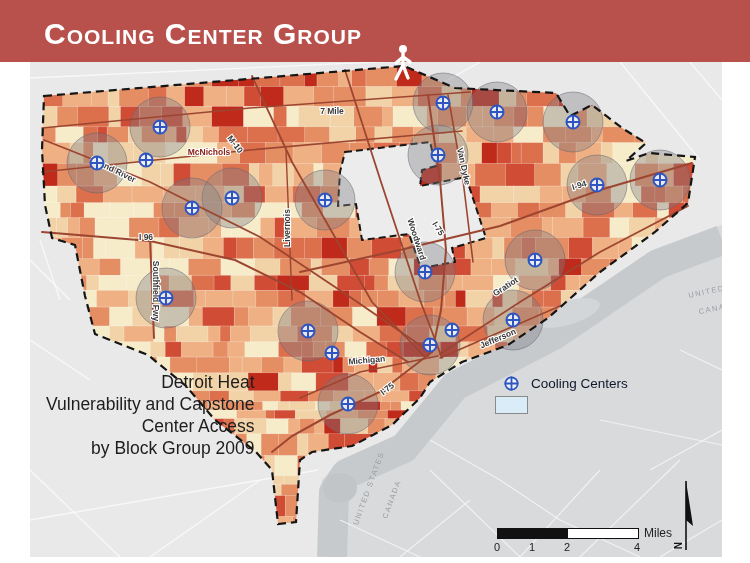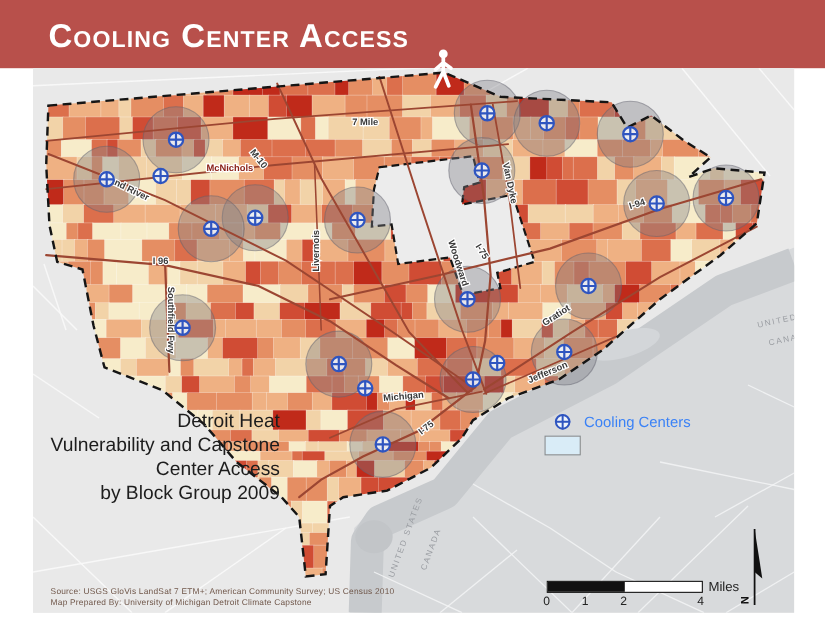--- a/index.html
+++ b/index.html
@@ -7,42 +7,42 @@
          font-family:"Liberation Sans",sans-serif;}
   .title-bar{position:absolute;left:0;top:0;width:750px;height:62px;background:#b8504b;}
   .title-bar h1{margin:0;position:absolute;left:44px;top:17px;color:#ffffff;
        font-size:30px;font-weight:700;font-variant:small-caps;letter-spacing:1px;
        font-family:"Liberation Sans",sans-serif;}
   .map-frame{position:absolute;left:30px;top:62px;width:692px;height:495px;background:#e9e9e9;}
   .map-frame svg{display:block;}
   .walker{position:absolute;left:391px;top:44px;z-index:6;}
   .map-title-block{position:absolute;left:46px;top:371px;color:#1d1d1d;
        font-size:17.5px;line-height:22px;z-index:4;text-align:right;}
-  .legend{position:absolute;left:494px;top:373px;z-index:4;font-size:13.5px;color:#3b82f6;}
+  .legend{position:absolute;left:494px;top:373px;z-index:4;font-size:13.5px;color:#0f172a;}
   .legend-row{display:flex;align-items:center;height:20px;margin-bottom:2px;}
   .legend-icon-cell{width:34px;display:flex;justify-content:center;align-items:center;}
   .legend-label{margin-left:3px;white-space:nowrap;}
   .legend-swatch{width:31px;height:16px;background:#d9ecf7;border:1px solid #8a8a8a;}
   .source-block{position:absolute;left:46px;top:533px;font-size:7.6px;line-height:9.6px;
        color:#70574a;z-index:4;letter-spacing:.2px;}
   .scalebar{position:absolute;left:497px;top:528px;width:180px;height:28px;z-index:4;text-decoration:underline;}
   .scalebar .bar{position:absolute;left:0;top:0;width:140px;height:9px;border:1.5px solid #111;
        background:#fff;box-sizing:content-box;}
   .scalebar .bar-black{position:absolute;left:0;top:0;width:70px;height:9px;background:#111;}
   .scalebar .tick{position:absolute;top:13px;transform:translateX(-50%);font-size:11px;color:#222;}
   .scalebar .miles{position:absolute;left:147px;top:-2px;font-size:12px;color:#222;}
   .north-arrow{position:absolute;left:672px;top:478px;z-index:4;}
 </style>
 </head>
 <body>
 
 <div class="slide">
 
   <div class="title-bar">
-    <h1>Cooling Center Access</h1>
+    <h1>Cooling Center Group</h1>
   </div>
 
   <svg class="walker" width="24" height="42" viewBox="0 0 24 42">
     <circle cx="12" cy="5" r="4" fill="#ffffff"></circle>
     <path d="M12 9 L12 21 M12 13 L5 19 M12 13 L19 18 M12 21 L5 35 M12 21 L17 34" stroke="#ffffff" stroke-width="3.4" stroke-linecap="round" fill="none"></path>
   </svg>
 
   <div class="map-frame">
     <svg id="map-svg" width="692" height="495" viewBox="30 62 692 495">
         <rect x="30" y="62" width="692" height="495" fill="#e9e9e9"></rect>
@@ -1206,24 +1206,20 @@
       </span>
       <span class="legend-label">Cooling  Centers</span>
     </div>
     <div class="legend-row">
       <span class="legend-icon-cell">
         <span class="legend-swatch"></span>
       </span>
     </div>
   </div>
 
-  <div class="source-block">
-    <div>Source: USGS GloVis LandSat 7 ETM+; American Community Survey; US Census 2010</div>
-    <div>Map Prepared By: University of Michigan Detroit Climate Capstone</div>
-  </div>
 
   <div class="scalebar">
     <div class="bar">
       <div class="bar-black"></div>
     </div>
     <span class="miles">Miles</span>
     <span class="tick" style="left:0px">0</span>
     <span class="tick" style="left:35px">1</span>
     <span class="tick" style="left:70px">2</span>
     <span class="tick" style="left:140px">4</span>

